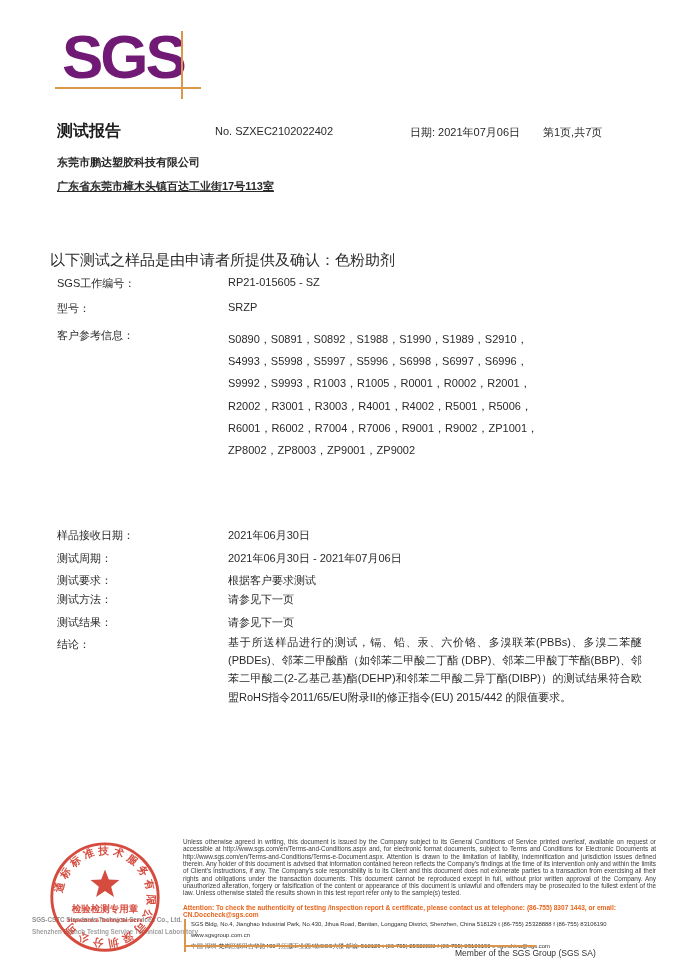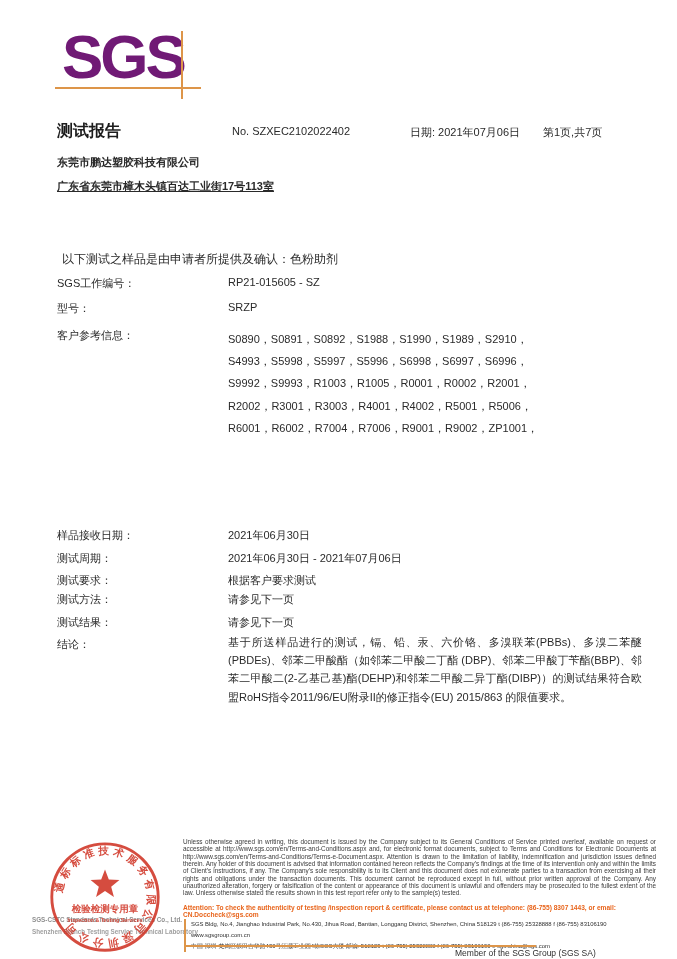--- a/index.html
+++ b/index.html
@@ -7,30 +7,30 @@
   .page { position:relative; width:677px; height:959px; background:#ffffff; overflow:hidden; color:#2a2a2a; }
 
   
   .logo-text { position:absolute; left:62px; top:26px; font-size:62px; font-weight:bold;
                color:#701a75; letter-spacing:-3px; line-height:62px; }
   .logo-hline { position:absolute; left:55px; top:87px; width:146px; height:2px; background:#dd9549; }
   .logo-vline { position:absolute; left:181px; top:31px; width:2px; height:68px; background:#dd9549; }
 
   
   .title   { position:absolute; left:57px;  top:121px; font-size:16px; font-weight:bold; color:#1c1c1c; }
-  .rep-no  { position:absolute; left:232px; top:125px; font-size:11px;text-align:center; }
+  .rep-no  { position:absolute; left:215px; top:125px; font-size:11px;text-align:center; }
   .rep-date{ position:absolute; left:410px; top:125px; font-size:11px; }
   .rep-page{ position:absolute; left:543px; top:125px; font-size:11px; }
 
   
   .client-name    { position:absolute; left:57px; top:155px; font-size:11px; font-weight:600; }
   .client-address { position:absolute; left:57px; top:179px; font-size:11px; font-weight:600;text-decoration:underline; }
 
   
-  .intro { position:absolute; left:62px; top:251px; font-size:12px; }
+  .intro { position:absolute; left:50px; top:251px; font-size:15px; }
   .lbl { position:absolute; left:57px; font-size:11px; }
   .val { position:absolute; left:228px; font-size:11px; }
   .ref-lines { position:absolute; left:228px; top:328px; font-size:11px; line-height:22.2px; }
   .conclusion-text { position:absolute; left:228px; top:633px; width:414px; font-size:11px;
                      line-height:18.2px; text-align:justify; }
 
   
   .disclaimer { position:absolute; left:183px; top:838px; width:473px; font-size:6.4px;
                 line-height:7.35px; text-align:justify; color:#3b3b3b; }
   .attention  { position:absolute; left:183px; top:904px; width:473px; font-size:6.6px;
@@ -72,39 +72,40 @@
   <div class="lbl" style="top:301px">型号：</div>
   <div class="val" style="top:301px">SRZP</div>
 
   <div class="lbl" style="top:328px">客户参考信息：</div>
   <div class="ref-lines">
     <div>S0890，S0891，S0892，S1988，S1990，S1989，S2910，</div>
     <div>S4993，S5998，S5997，S5996，S6998，S6997，S6996，</div>
     <div>S9992，S9993，R1003，R1005，R0001，R0002，R2001，</div>
     <div>R2002，R3001，R3003，R4001，R4002，R5001，R5006，</div>
     <div>R6001，R6002，R7004，R7006，R9001，R9002，ZP1001，</div>
+    <div>ZP8002，ZP8003，ZP9001，ZP9002</div>
   </div>
 
   <div class="lbl" style="top:528px">样品接收日期：</div>
   <div class="val" style="top:528px">2021年06月30日</div>
 
   <div class="lbl" style="top:551px">测试周期：</div>
   <div class="val" style="top:551px">2021年06月30日 - 2021年07月06日</div>
 
   <div class="lbl" style="top:573px">测试要求：</div>
   <div class="val" style="top:573px">根据客户要求测试</div>
 
   <div class="lbl" style="top:592px">测试方法：</div>
   <div class="val" style="top:592px">请参见下一页</div>
 
   <div class="lbl" style="top:615px">测试结果：</div>
   <div class="val" style="top:615px">请参见下一页</div>
 
   <div class="lbl" style="top:637px">结论：</div>
-  <div class="conclusion-text">基于所送样品进行的测试，镉、铅、汞、六价铬、多溴联苯(PBBs)、多溴二苯醚(PBDEs)、邻苯二甲酸酯（如邻苯二甲酸二丁酯 (DBP)、邻苯二甲酸丁苄酯(BBP)、邻苯二甲酸二(2-乙基己基)酯(DEHP)和邻苯二甲酸二异丁酯(DIBP)）的测试结果符合欧盟RoHS指令2011/96/EU附录II的修正指令(EU) 2015/863 的限值要求。</div>
+  <div class="conclusion-text">基于所送样品进行的测试，镉、铅、汞、六价铬、多溴联苯(PBBs)、多溴二苯醚(PBDEs)、邻苯二甲酸酯（如邻苯二甲酸二丁酯 (DBP)、邻苯二甲酸丁苄酯(BBP)、邻苯二甲酸二(2-乙基己基)酯(DEHP)和邻苯二甲酸二异丁酯(DIBP)）的测试结果符合欧盟RoHS指令2011/65/EU附录II的修正指令(EU) 2015/442 的限值要求。</div>
 
   <div class="company-line1">SGS-CSTC Standards Technical Services Co., Ltd.</div>
   <div class="company-line2">Shenzhen Branch Testing Service Technical Laboratory</div>
 
   <svg class="stamp" viewBox="0 0 120 120">
     <circle cx="60" cy="60" r="56" fill="none" stroke="#d03425" stroke-width="3"></circle>
     <path id="ringPath" d="M 60,60 m -45,0 a 45,45 0 1,1 90,0 a 45,45 0 1,1 -90,0" fill="none"></path>
     <text font-size="11" fill="#d03425" font-weight="bold">
       <textPath href="#ringPath" startOffset="4" textLength="250" lengthAdjust="spacing">通标标准技术服务有限公司深圳分公司</textPath>
     </text>

